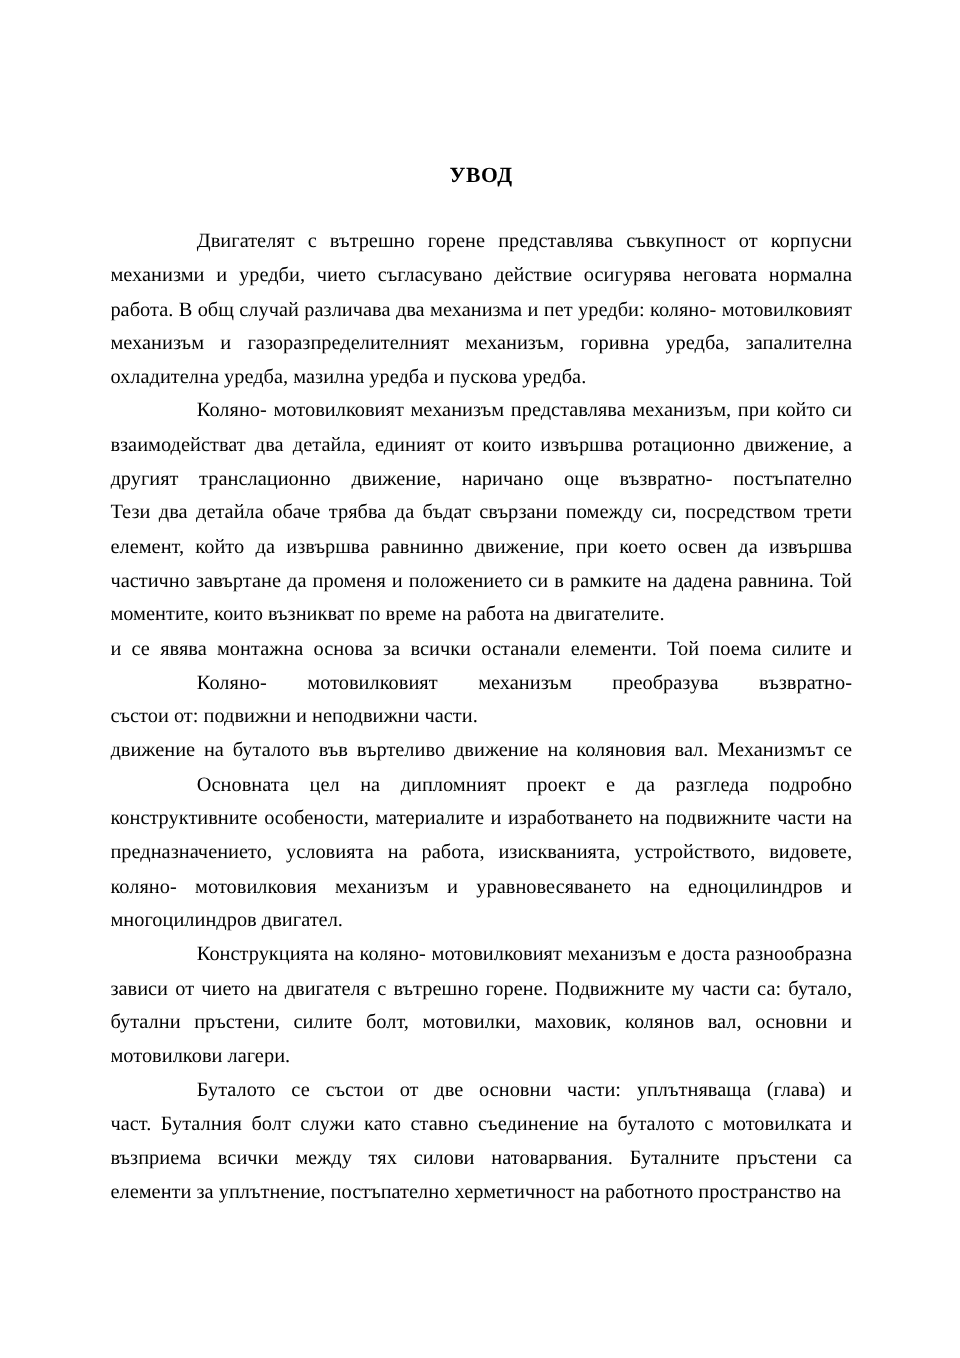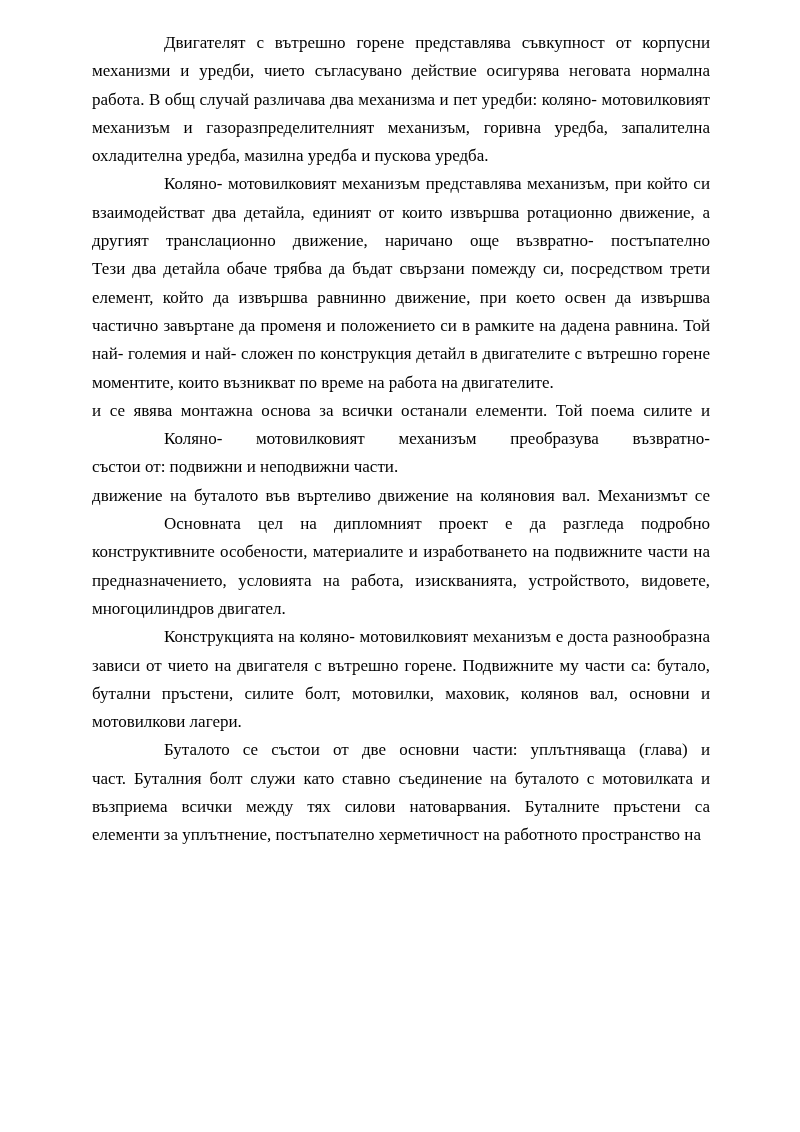--- a/index.html
+++ b/index.html
@@ -52,49 +52,50 @@
     text-indent: 72px;
   }
   .line.last {
     text-align-last: left;
   }
 </style>
 </head>
 <body>
 
 <div class="page">
+  <h1 class="doc-title">УВОД</h1>
 
   <div class="doc-body">
       <p class="para">
         <span class="line first">Двигателят с вътрешно горене представлява съвкупност от корпусни детайли,</span>
         <span class="line">механизми и уредби, чието съгласувано действие осигурява неговата нормална</span>
         <span class="line">работа. В общ случай различава два механизма и пет уредби: коляно- мотовилковият</span>
         <span class="line">механизъм и газоразпределителният механизъм, горивна уредба, запалителна уредба,</span>
         <span class="line last">охладителна уредба, мазилна уредба и пускова уредба.</span>
       </p>
       <p class="para">
         <span class="line first">Коляно- мотовилковият механизъм представлява механизъм, при който си</span>
         <span class="line">взаимодействат два детайла, единият от които извършва ротационно движение, а</span>
         <span class="line">другият транслационно движение, наричано още възвратно- постъпателно движение.</span>
         <span class="line">Тези два детайла обаче трябва да бъдат свързани помежду си, посредством трети</span>
         <span class="line">елемент, който да извършва равнинно движение, при което освен да извършва</span>
         <span class="line">частично завъртане да променя и положението си в рамките на дадена равнина. Той е</span>
-        <span class="line">най- големия и най- сложен по конструкция детайл в двигателите с вътрешно горене</span>
         <span class="line last">моментите, които възникват по време на работа на двигателите.</span>
         <span class="line">и се явява монтажна основа за всички останали елементи. Той поема силите и</span>
       </p>
       <p class="para">
         <span class="line first">Коляно- мотовилковият механизъм преобразува възвратно- постъпателното</span>
         <span class="line last">състои от: подвижни и неподвижни части.</span>
         <span class="line">движение на буталото във въртеливо движение на коляновия вал. Механизмът се</span>
       </p>
       <p class="para">
         <span class="line first">Основната цел на дипломният проект е да разгледа подробно</span>
         <span class="line">конструктивните особености, материалите и изработването на подвижните части на</span>
         <span class="line">предназначението, условията на работа, изискванията, устройството, видовете,</span>
+        <span class="line">коляно- мотовилковия механизъм и уравновесяването на едноцилиндров и</span>
         <span class="line last">многоцилиндров двигател.</span>
       </p>
       <p class="para">
         <span class="line first">Конструкцията на коляно- мотовилковият механизъм е доста разнообразна и</span>
         <span class="line">зависи от чието на двигателя с вътрешно горене. Подвижните му части са: бутало,</span>
         <span class="line">бутални пръстени, силите болт, мотовилки, маховик, колянов вал, основни и</span>
         <span class="line last">мотовилкови лагери.</span>
       </p>
       <p class="para">
         <span class="line first">Буталото се състои от две основни части: уплътняваща (глава) и направляваща</span>

